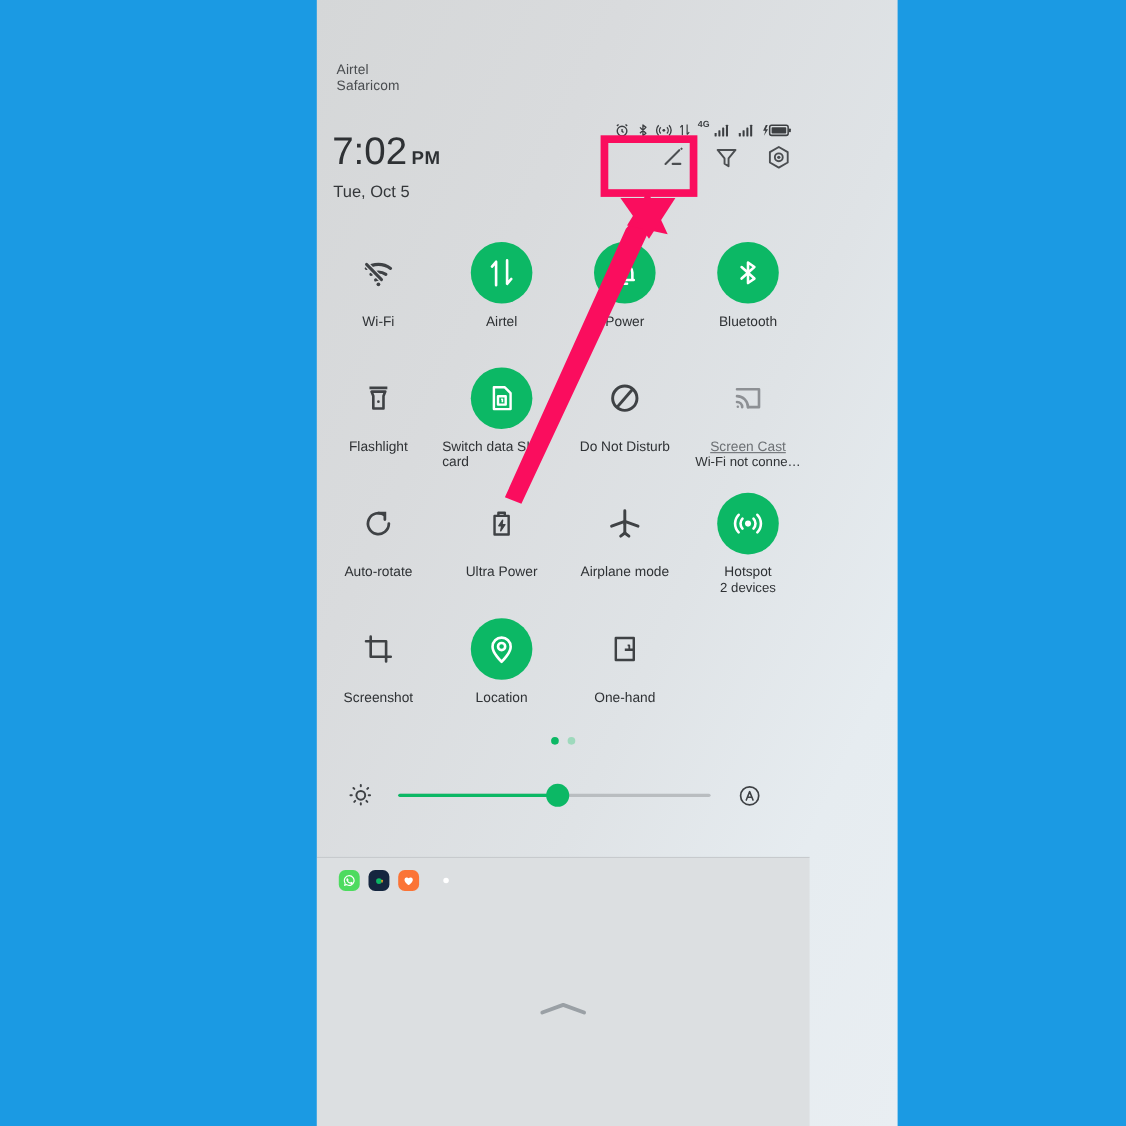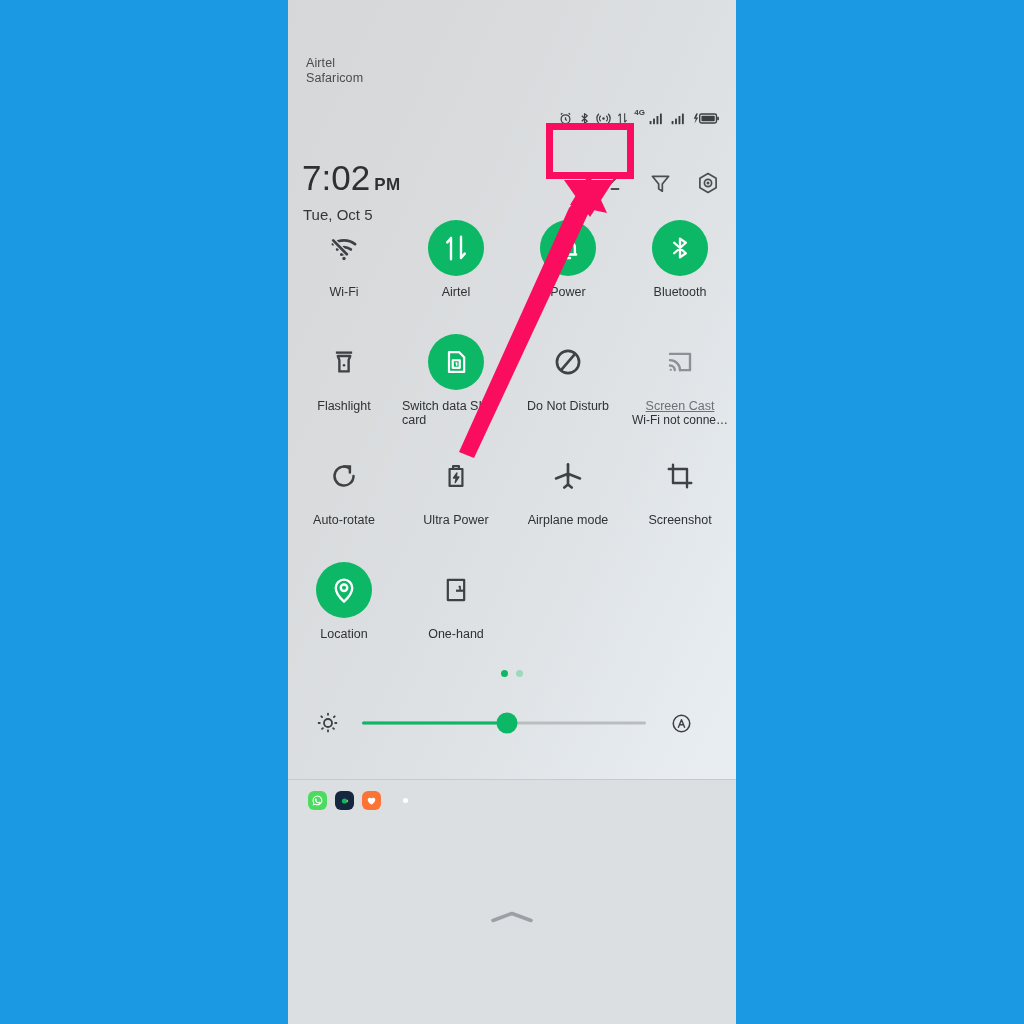--- a/index.html
+++ b/index.html
@@ -13,21 +13,21 @@
     background: #1b9ae3;
     font-family: "Liberation Sans", sans-serif;
     position: relative;
   }
 
   
   #phone {
     position: absolute;
     left: 288px;
     top: 0;
-    width: 448px;
+    width: 528px;
     height: 1024px;
     background: linear-gradient(115deg, #d5d7d8 0%, #d9dbdd 28%, #dfe3e6 58%, #e6ecf0 80%, #e9eef2 100%);
     overflow: hidden;
   }
 
   
   #home-area {
     position: absolute;
     left: 0;
     top: 780px;
@@ -81,21 +81,20 @@
     color: #3c3f42;
   }
 
   
   #clock-row {
     position: absolute;
     left: 0;
     top: 118px;
     width: 448px;
     height: 74px;
-    margin-top: 40px;
   }
   #time {
     position: absolute;
     left: 14px;
     top: 0px;
     font-size: 35px;
     color: #2e3134;
     font-weight: 400;
     letter-spacing: 0px;
   }
@@ -491,20 +490,33 @@
         <svg width="32" height="32" viewBox="0 0 24 24" fill="none" stroke="currentColor" stroke-width="2" stroke-linecap="round" stroke-linejoin="round">
           <path d="M12 3.2v9"></path>
           <path d="M3 13.8l9-3.4 9 3.4"></path>
           <path d="M12 12.2v6.2"></path>
           <path d="M9.2 20.6l2.8-2.2 2.8 2.2"></path>
         </svg>
       </div>
       <div class="tlabel">Airplane mode</div>
     </div>
 
+    <div class="tile on">
+      <div class="ico-wrap">
+        <svg width="30" height="30" viewBox="0 0 24 24" fill="none" stroke="currentColor" stroke-width="1.9" stroke-linecap="round">
+          <circle cx="12" cy="12" r="2.2" fill="currentColor" stroke="none"></circle>
+          <path d="M8 8.4a5.2 5.2 0 000 7.2"></path>
+          <path d="M16 8.4a5.2 5.2 0 010 7.2"></path>
+          <path d="M5.2 5.6a9.2 9.2 0 000 12.8"></path>
+          <path d="M18.8 5.6a9.2 9.2 0 010 12.8"></path>
+        </svg>
+      </div>
+      <div class="tlabel">Hotspot</div>
+      <div class="tsub">2 devices</div>
+    </div>
 
     <div class="tile">
       <div class="ico-wrap">
         <svg width="30" height="30" viewBox="0 0 24 24" fill="none" stroke="currentColor" stroke-width="1.9" stroke-linecap="round" stroke-linejoin="round">
           <path d="M6.4 3v14.6H21"></path>
           <path d="M3 6.4h14.6V21"></path>
         </svg>
       </div>
       <div class="tlabel">Screenshot</div>
     </div>

